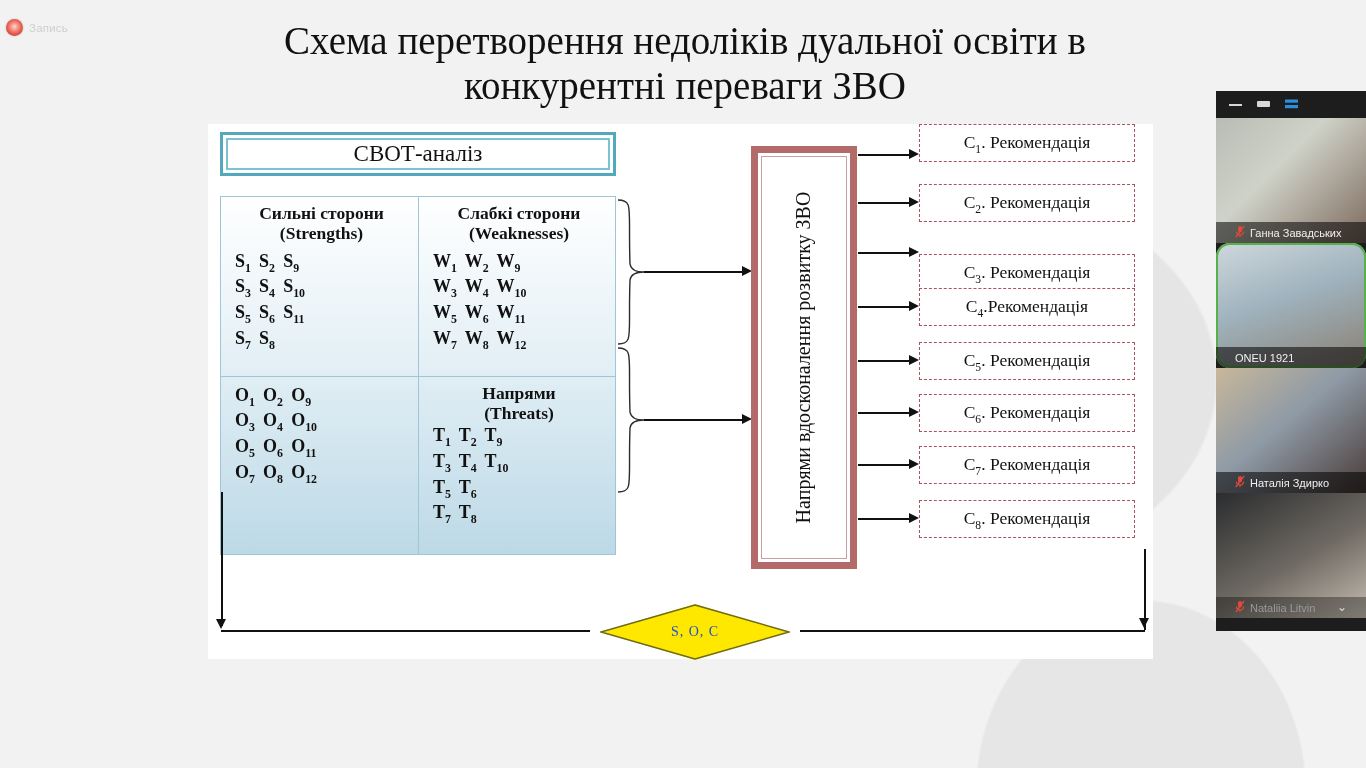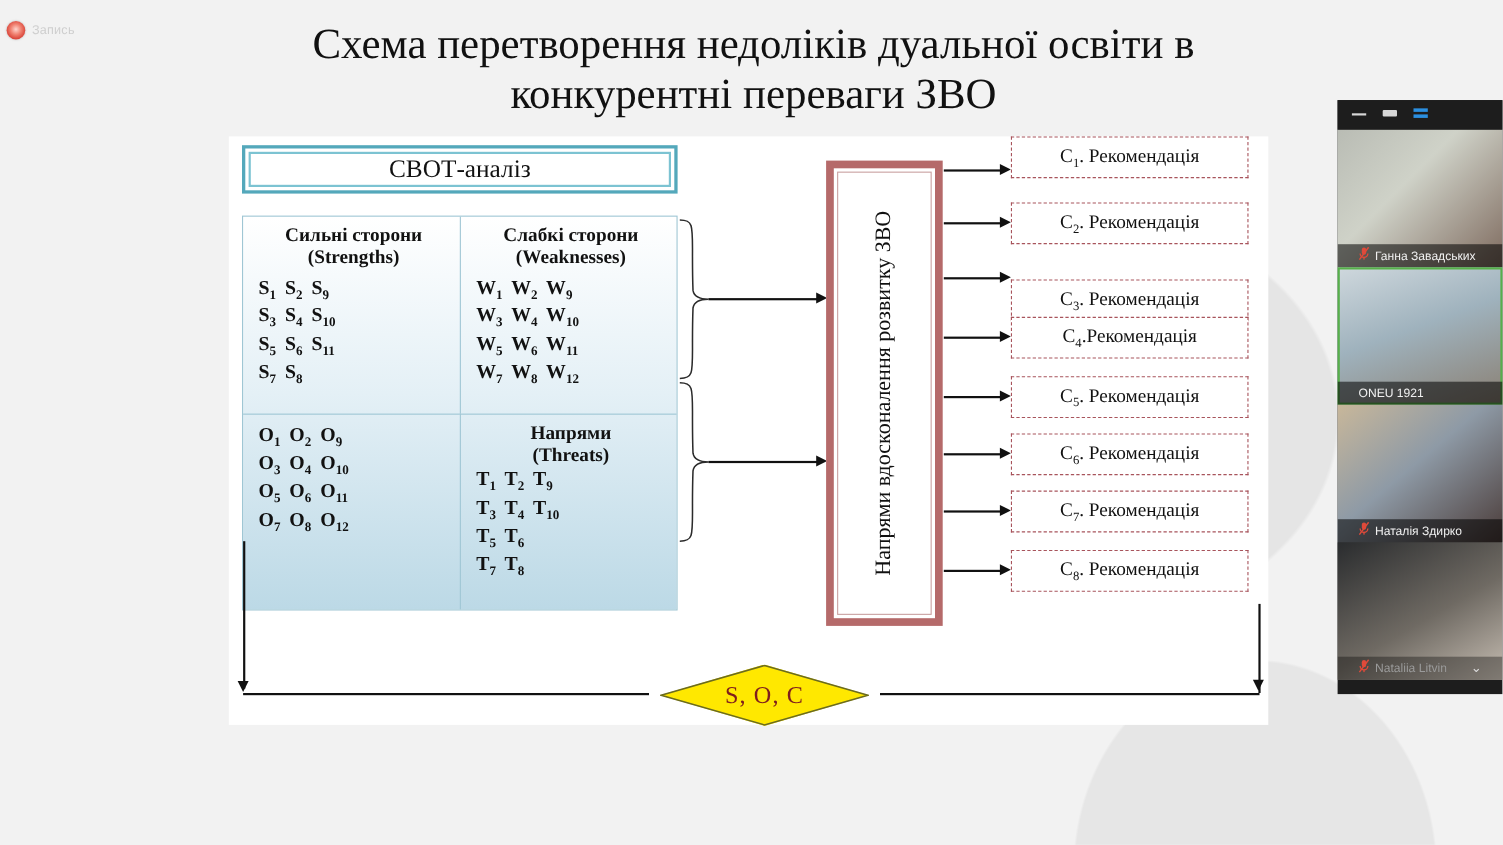--- a/index.html
+++ b/index.html
@@ -135,35 +135,35 @@
   #diamond .shape{
     position:absolute;inset:0;background:#ffe800;
     clip-path:polygon(50% 0,100% 50%,50% 100%,0 50%);
     border:0;
   }
   #diamond .outline{
     position:absolute;inset:0;
   }
   #diamond .lbl{
     position:absolute;inset:0;display:flex;align-items:center;justify-content:center;
-    font-size:22px;color:#7f1d1d;letter-spacing:1px;
+    font-size:14px;color:#1d4ed8;letter-spacing:1px;
   }
 
   
   #footer{position:absolute;left:0;bottom:0;width:1366px;height:96px;}
 
   
   #video-panel{
     position:absolute;right:0;top:91px;width:150px;height:540px;
     background:#1d1d1d;z-index:30;
   }
   #vp-controls{height:27px;display:flex;align-items:center;gap:12px;padding:0 12px;background:#1d1d1d;}
   #vp-controls .ctl{cursor:default;}
   .tile{position:relative;width:150px;height:125px;overflow:hidden;background:#222;}
-  .tile.active{outline:2px solid #57b04a;outline-offset:-2px;}
+  .tile.active{outline:2px solid #57b04a;outline-offset:-2px;border-radius:14px;}
   .tile .namebar{
     position:absolute;left:0;bottom:0;width:100%;height:21px;
     background:rgba(0,0,0,.55);display:flex;align-items:center;gap:5px;padding:0 19px;
     box-sizing:border-box;
   }
   .tile .namebar .nm{
     font-family:"Liberation Sans","DejaVu Sans",sans-serif;
     font-size:11px;color:#f0f0f0;white-space:nowrap;overflow:hidden;text-overflow:ellipsis;
   }
   .tile .namebar .mic{flex:0 0 auto;}

